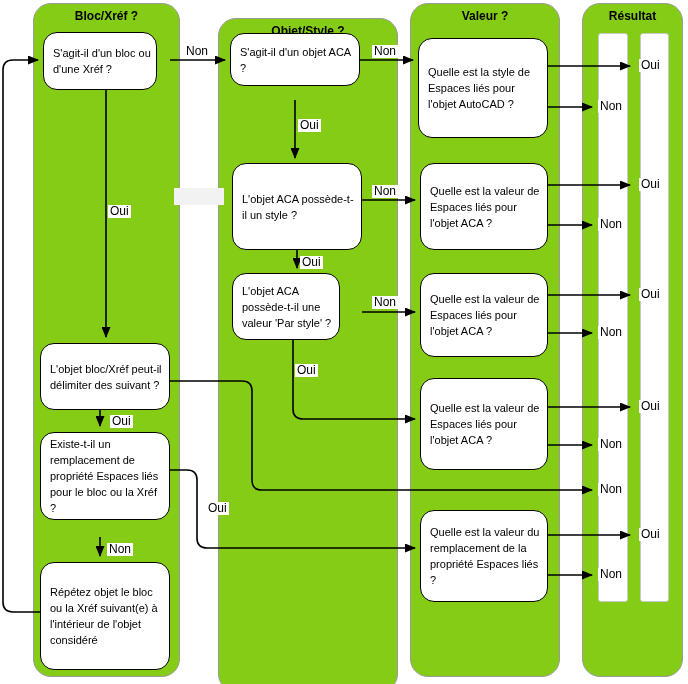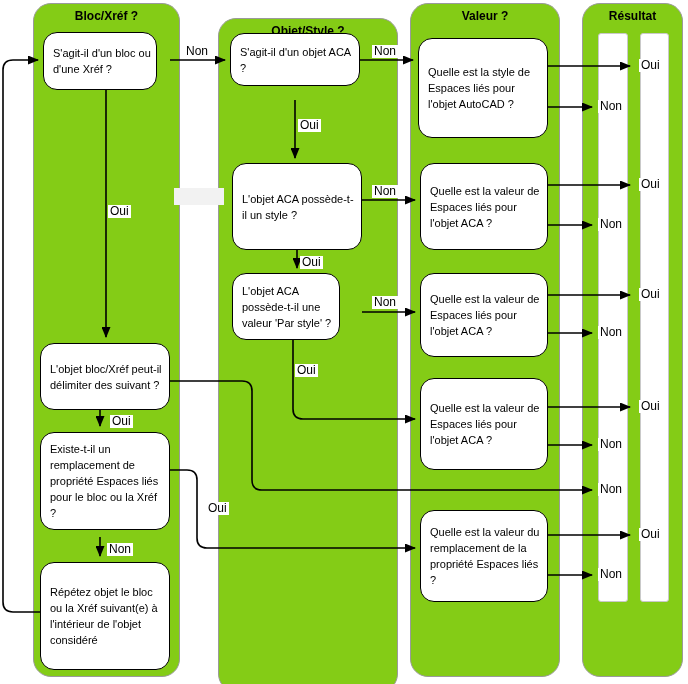--- a/index.html
+++ b/index.html
@@ -97,21 +97,21 @@
   </div>
   <div class="node" style="left:232px;top:163px;width:130px;height:87px">
     <span>L'objet ACA possède-t-il un style ?</span>
   </div>
   <div class="node" style="left:232px;top:273px;width:108px;height:67px">
     <span>L'objet ACA possède-t-il une valeur 'Par style' ?</span>
   </div>
   <div class="node" style="left:40px;top:343px;width:130px;height:67px">
     <span>L'objet bloc/Xréf peut-il délimiter des suivant ?</span>
   </div>
-  <div class="node" style="left:40px;top:432px;width:130px;height:98px">
+  <div class="node" style="left:40px;top:432px;width:130px;height:88px">
     <span>Existe-t-il un remplacement de propriété Espaces liés pour le bloc ou la Xréf ?</span>
   </div>
   <div class="node" style="left:40px;top:562px;width:130px;height:108px">
     <span>Répétez objet le bloc ou la Xréf suivant(e) à l'intérieur de l'objet considéré</span>
   </div>
   <div class="node" style="left:418px;top:38px;width:130px;height:100px">
     <span>Quelle est la style de Espaces liés pour l'objet AutoCAD ?</span>
   </div>
   <div class="node" style="left:420px;top:163px;width:128px;height:87px">
     <span>Quelle est la valeur de Espaces liés pour l'objet ACA ?</span>

